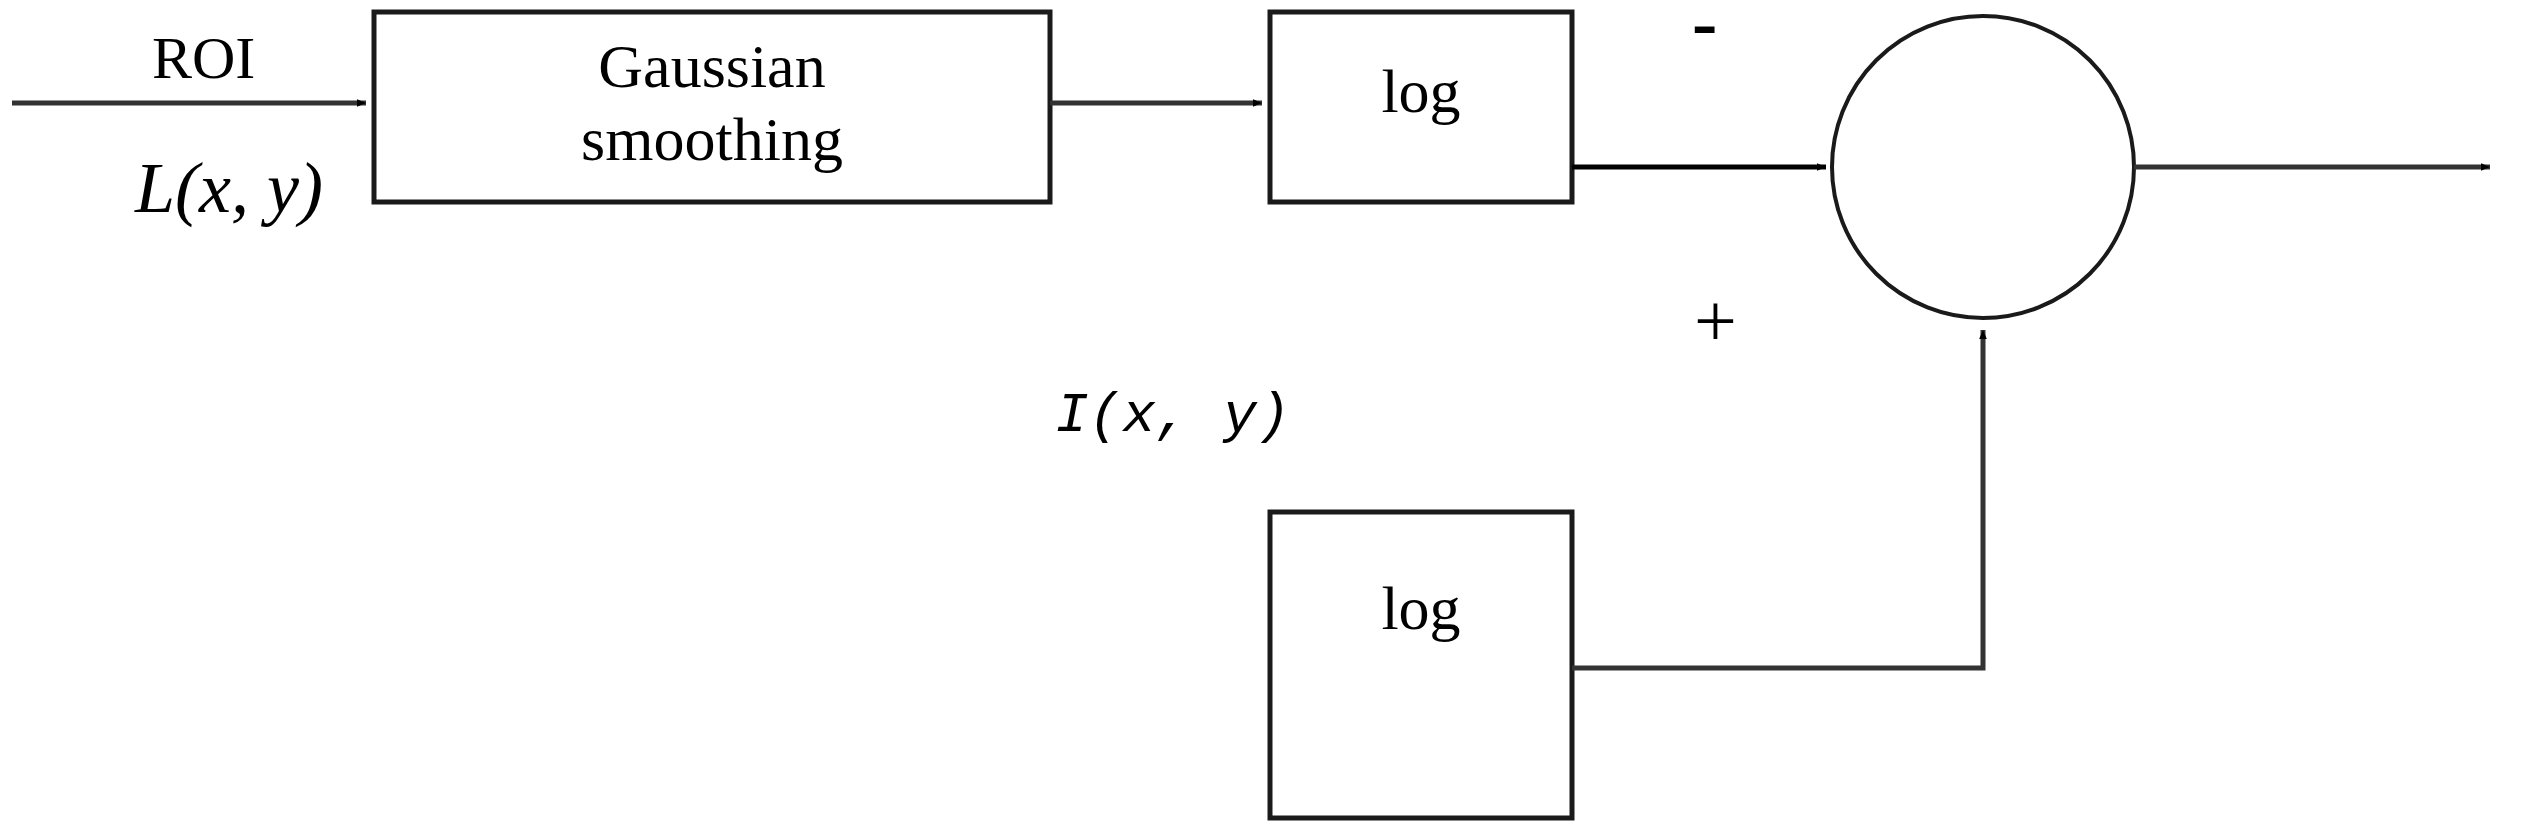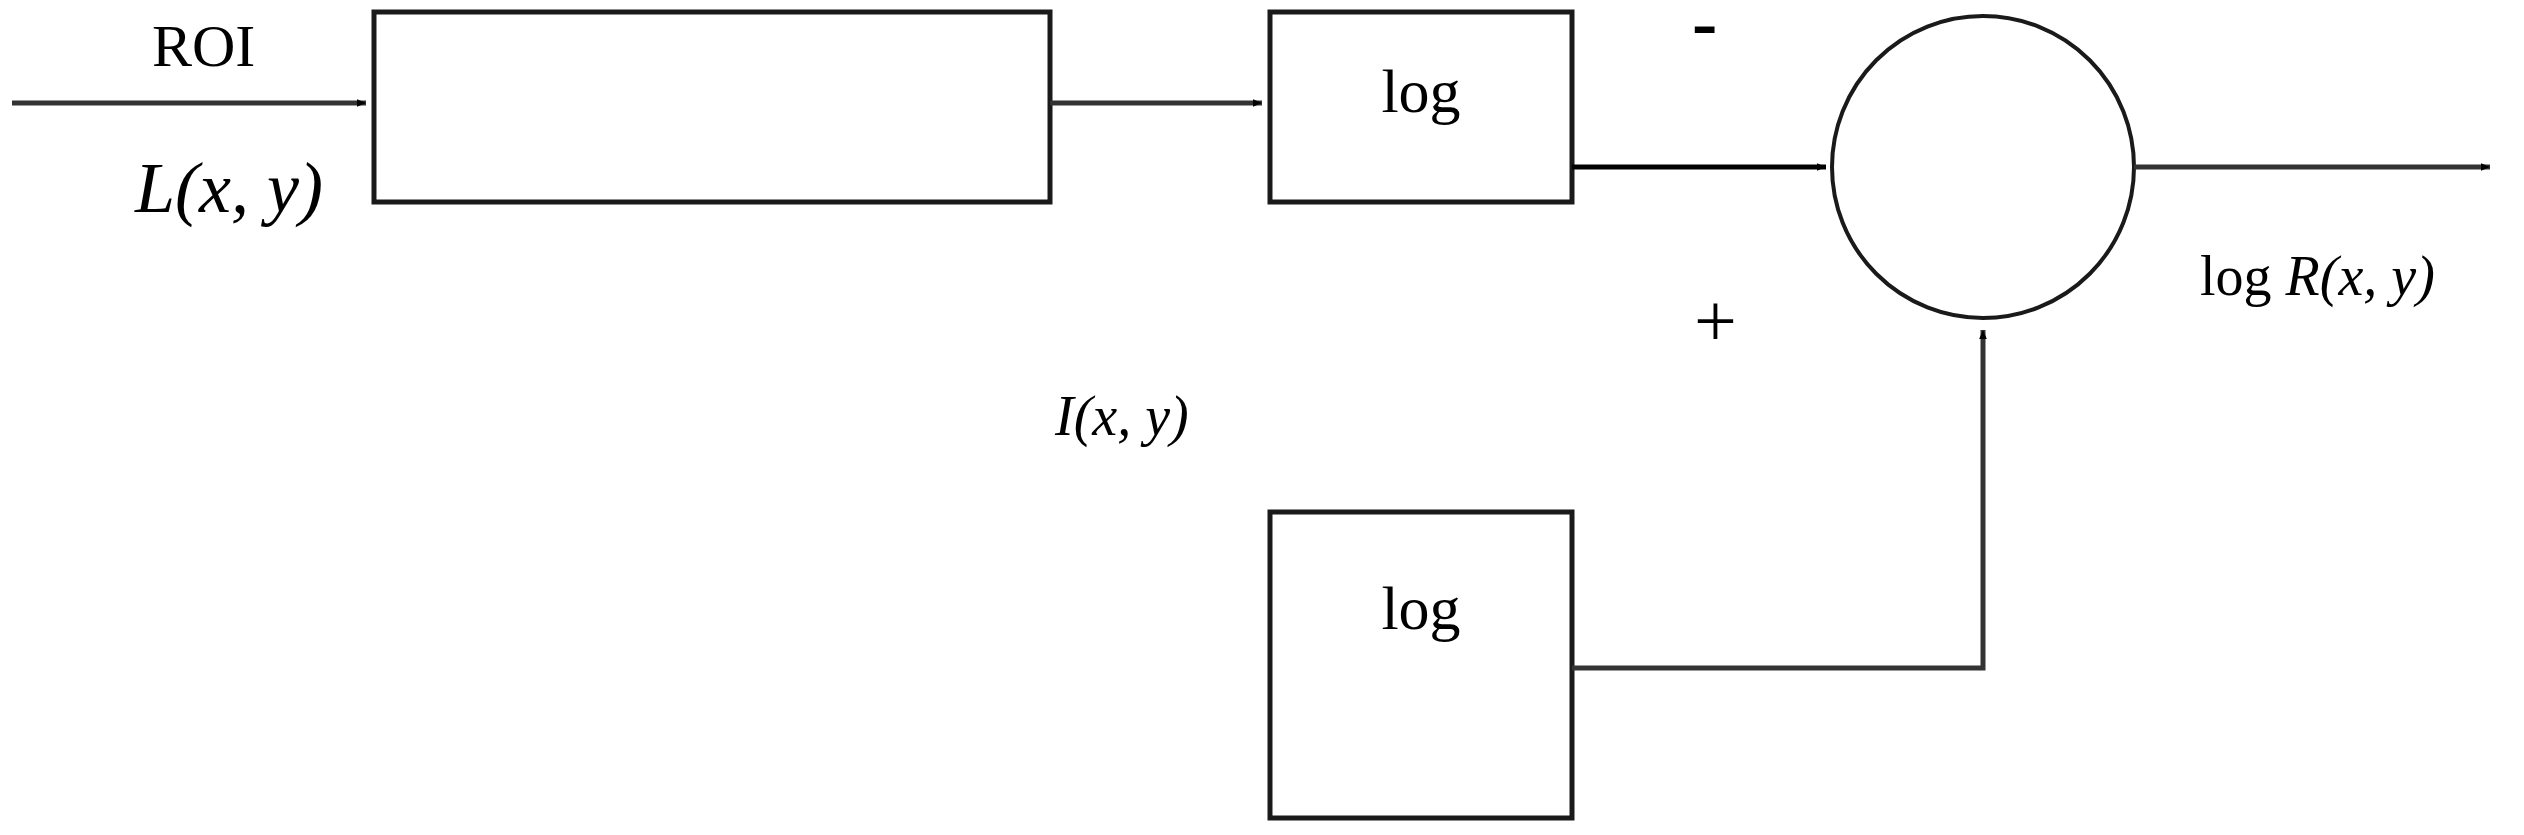--- a/index.html
+++ b/index.html
@@ -53,34 +53,35 @@
   }
   #log-bottom-text {
     left: 1270px;
     top: 572px;
     width: 302px;
     font-size: 62px;
   }
   
   #roi-label {
     left: 152px;
-    top: 16px;
+    top: 28px;
     font-size: 60px;
   }
   #l-xy-label {
     left: 135px;
     top: 152px;
     font-size: 72px;
     font-style: italic;
   }
   #i-xy-label {
     left: 1055px;
     top: 388px;
     font-size: 56px;
     font-style: italic;
+    font-family: Liberation Mono, monospace;
   }
   #out-label {
     left: 2200px;
     top: 248px;
     font-size: 56px;
   }
   #out-label .ital {
     font-style: italic;
   }
   #minus-sign {
@@ -119,30 +120,31 @@
 
     <line x1="1050" y1="103" x2="1262" y2="103" stroke="#333333" stroke-width="5" marker-end="url(#arrow-right)"></line>
 
     <line x1="1572" y1="167" x2="1826" y2="167" stroke="#000000" stroke-width="5" marker-end="url(#arrow-right)"></line>
 
     <line x1="2134" y1="167" x2="2490" y2="167" stroke="#333333" stroke-width="5" marker-end="url(#arrow-right)"></line>
 
     <path d="M1572,668 L1983,668 L1983,330" fill="none" stroke="#333333" stroke-width="5" marker-end="url(#arrow-right)"></path>
   </svg>
 
+  <div class="block-label" id="gaussian-text">Gaussian
+smoothing</div>
 
   <div class="block-label" id="log-top-text">log</div>
 
   <div class="block-label" id="log-bottom-text">log</div>
 
   <div class="lbl" id="roi-label">ROI</div>
 
   <div class="lbl" id="l-xy-label">L(x, y)</div>
 
   <div class="lbl" id="i-xy-label">I(x, y)</div>
 
-  <div class="lbl" id="out-label"><span>log </span><span class="ital">R(x, y)</span></div>
 
   <div class="lbl" id="minus-sign">-</div>
 
   <div class="lbl" id="plus-sign">+</div>
 
 </div>
 
 </body></html>

